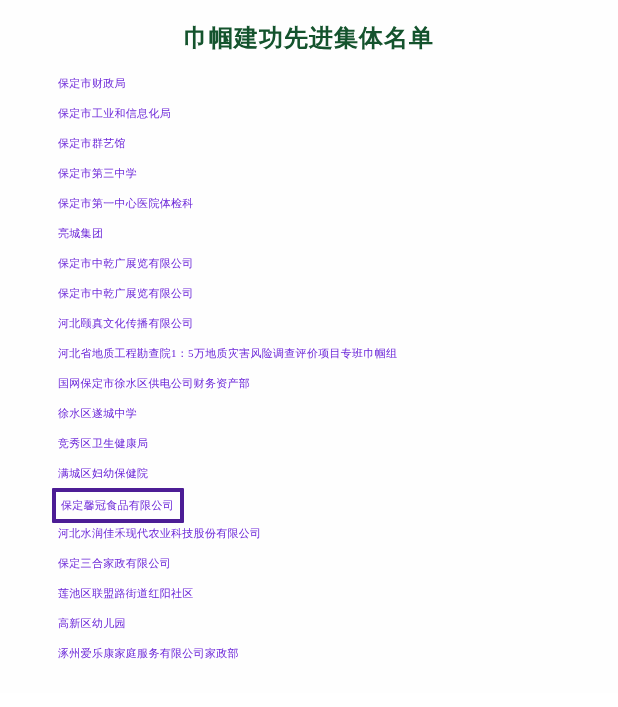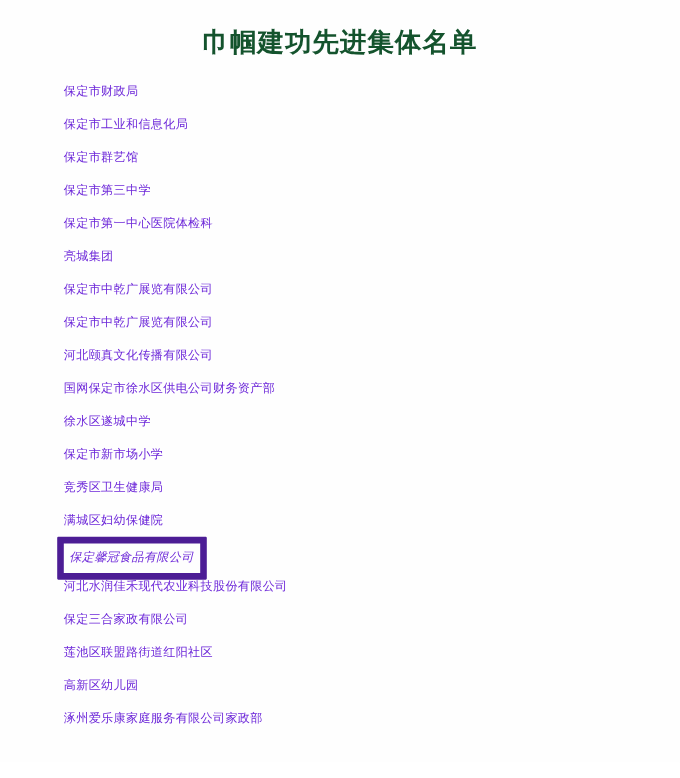--- a/index.html
+++ b/index.html
@@ -44,26 +44,25 @@
     white-space: nowrap;
     letter-spacing: 0.3px;
     position: relative;
   }
   .highlight-wrap {
     height: 30px;
     display: block;
   }
   .highlight-box {
     display: inline-block;
-    border: 6px solid #4c1d95;
+    border: 4px solid #4c1d95;
     padding: 0px 6px 1px 5px;
     margin-left: -6px;
     line-height: 26px;
     border-radius: 1px;
-    font-style: italic;
   }
   .bottom-edge {
     position: absolute;
     left: 0;
     right: 0;
     bottom: 0;
     height: 14px;
     background: #ffffff;
   }
 </style>
@@ -75,23 +74,23 @@
   <ul class="list">
     <li class="list-item"><span>保定市财政局</span></li>
     <li class="list-item"><span>保定市工业和信息化局</span></li>
     <li class="list-item"><span>保定市群艺馆</span></li>
     <li class="list-item"><span>保定市第三中学</span></li>
     <li class="list-item"><span>保定市第一中心医院体检科</span></li>
     <li class="list-item"><span>亮城集团</span></li>
     <li class="list-item"><span>保定市中乾广展览有限公司</span></li>
     <li class="list-item"><span>保定市中乾广展览有限公司</span></li>
     <li class="list-item"><span>河北颐真文化传播有限公司</span></li>
+    <li class="list-item"><span>河北省地质工程勘查院1：5万地质灾害风险调查评价项目专班巾帼组</span></li>
     <li class="list-item"><span>国网保定市徐水区供电公司财务资产部</span></li>
     <li class="list-item"><span>徐水区遂城中学</span></li>
-    <li class="list-item"><span>保定市新市场小学</span></li>
     <li class="list-item"><span>竞秀区卫生健康局</span></li>
     <li class="list-item"><span>满城区妇幼保健院</span></li>
     <li class="list-item highlight-wrap"><span class="highlight-box">保定馨冠食品有限公司</span></li>
     <li class="list-item"><span>河北水润佳禾现代农业科技股份有限公司</span></li>
     <li class="list-item"><span>保定三合家政有限公司</span></li>
     <li class="list-item"><span>莲池区联盟路街道红阳社区</span></li>
     <li class="list-item"><span>高新区幼儿园</span></li>
     <li class="list-item"><span>涿州爱乐康家庭服务有限公司家政部</span></li>
   </ul>
   <div class="bottom-edge"></div>

